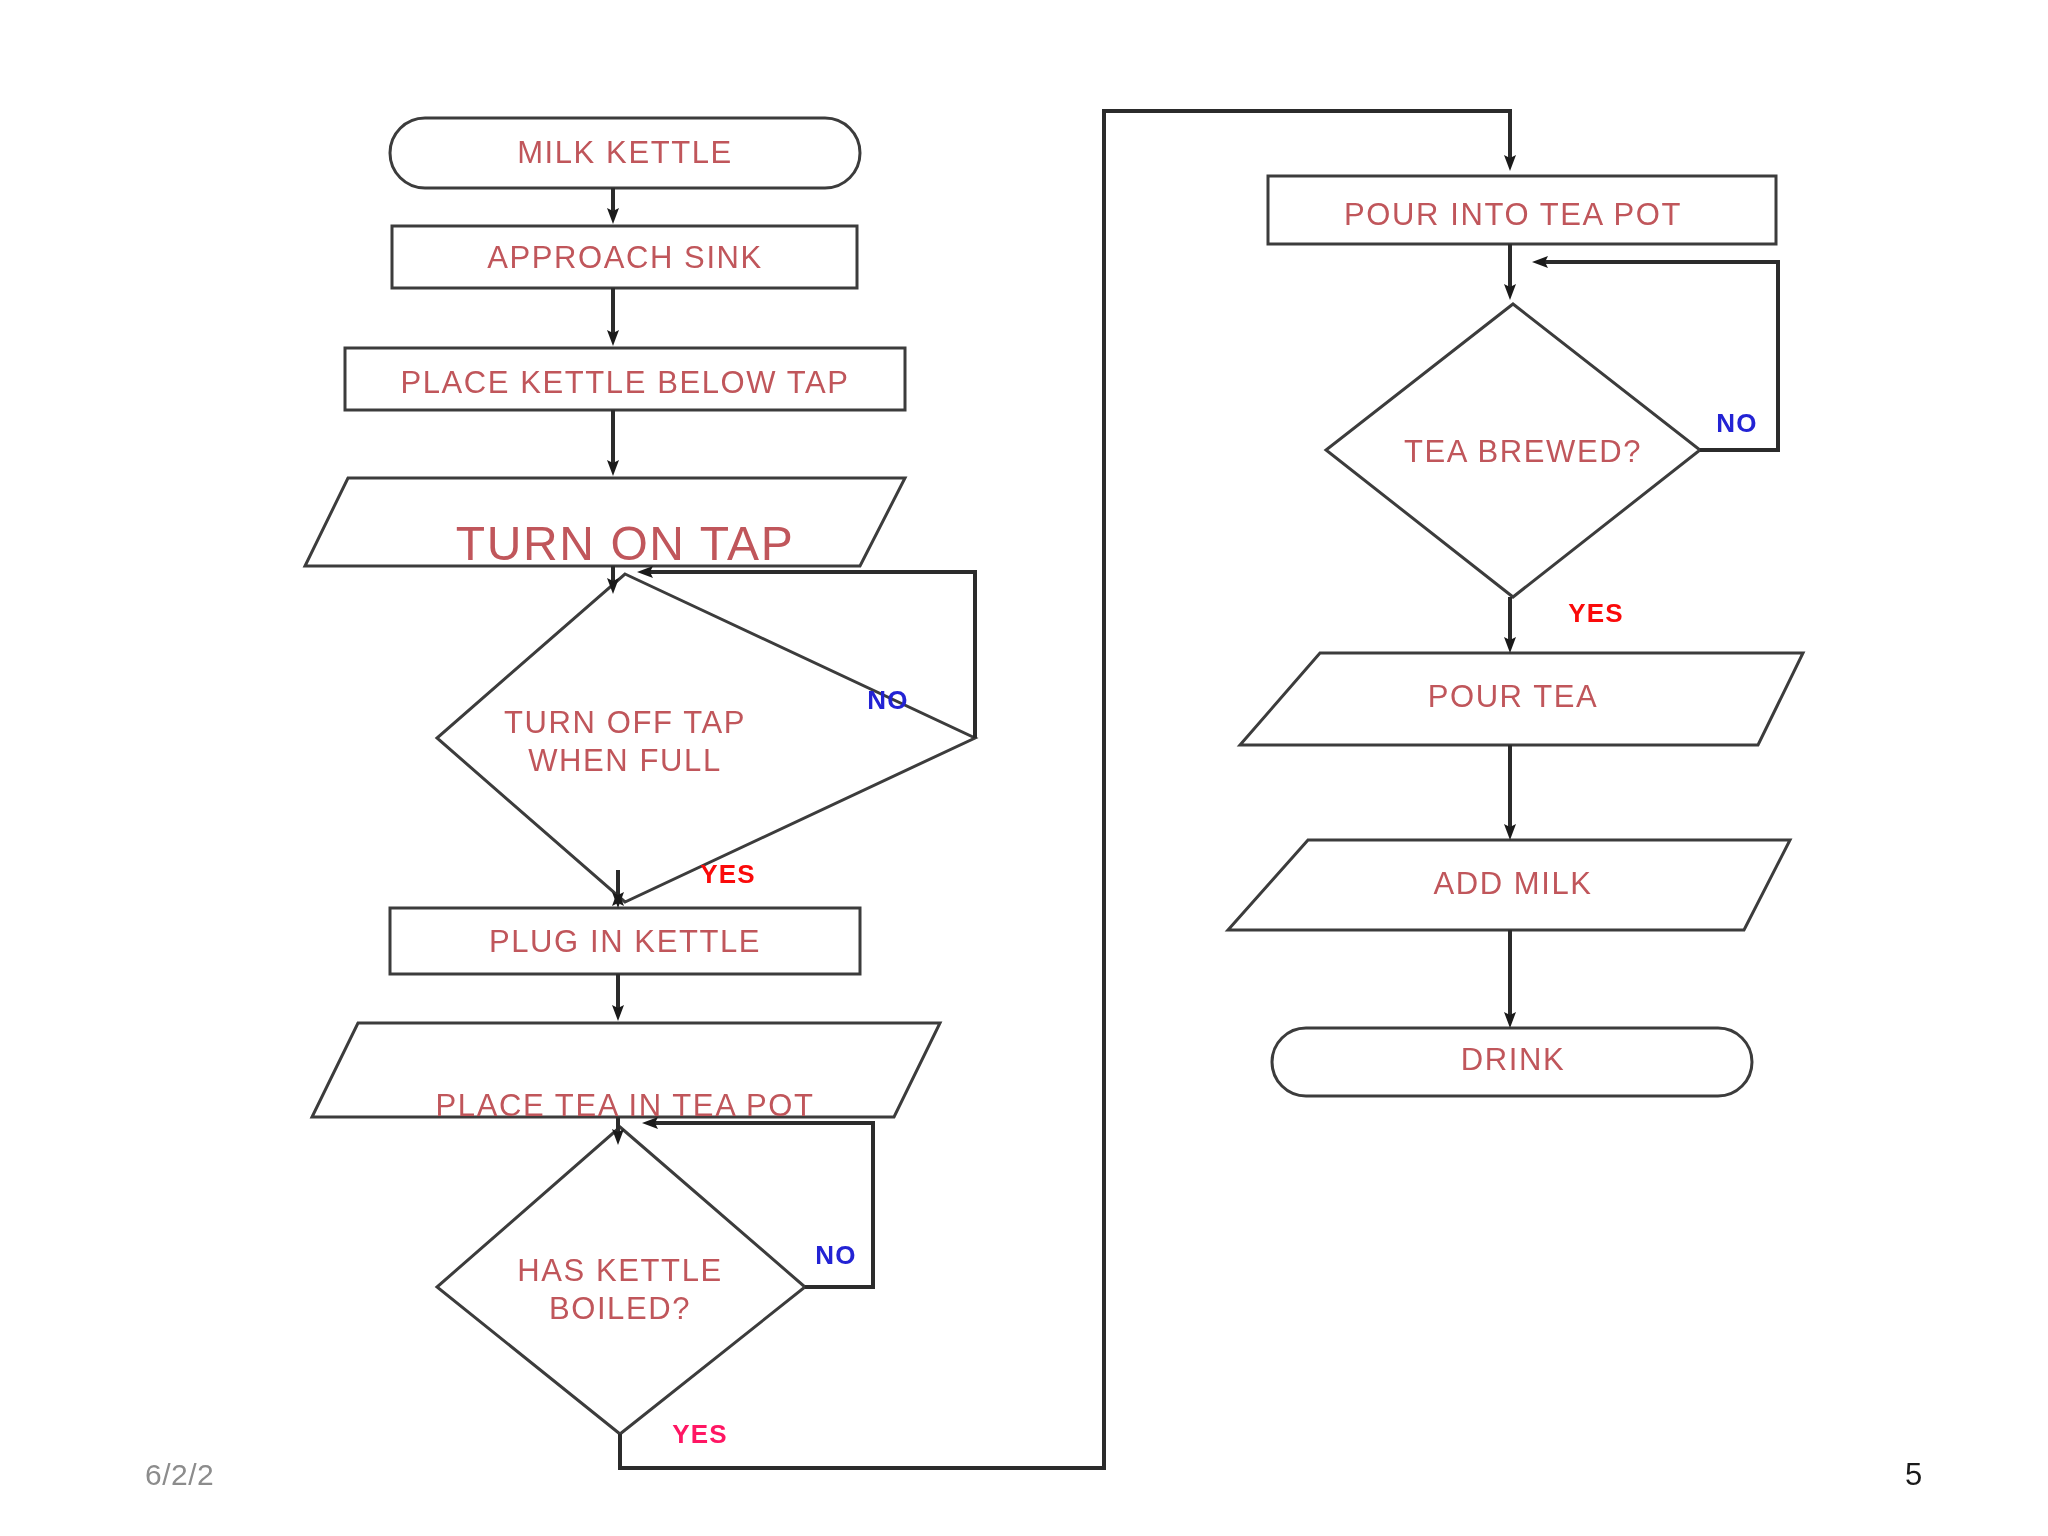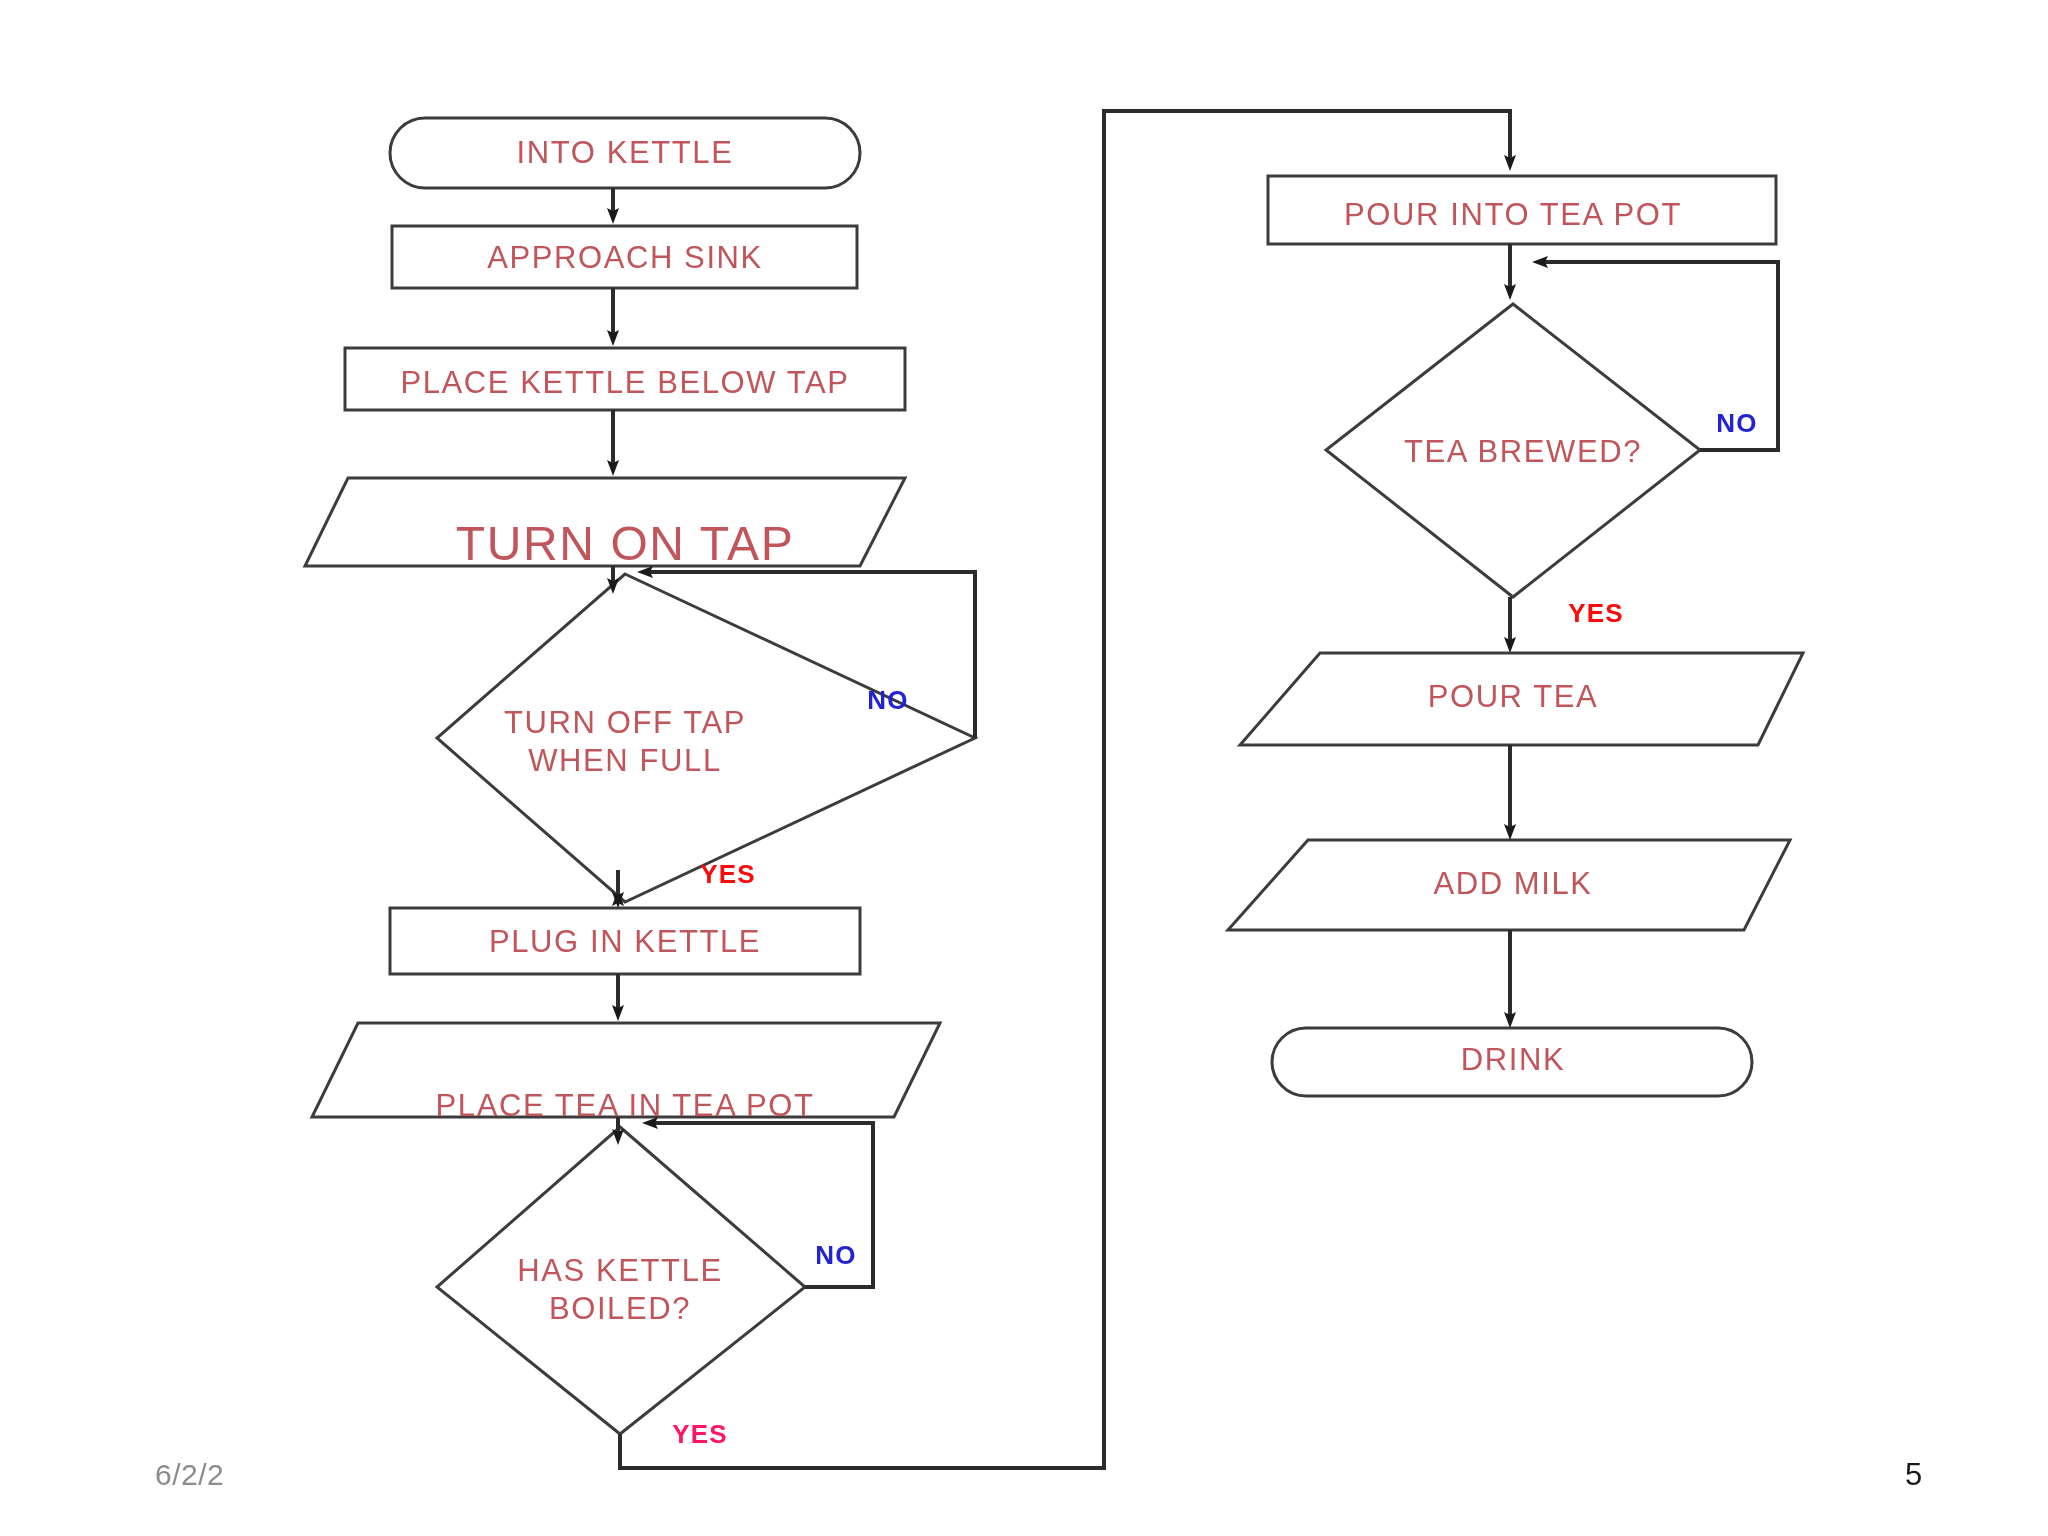--- a/index.html
+++ b/index.html
@@ -34,21 +34,21 @@
     white-space:pre;
     transform:translate(-50%,-50%);
     user-select:none;
   }
   .branch-no{color:#2323d4;}
   .branch-yes{color:#fa0a0a;}
   .branch-yes-pink{color:#ff1663;}
 
   .footer-date{
     position:absolute;
-    left:155px;top:1475px;
+    left:145px;top:1475px;
     transform:translate(0,-50%);
     color:#8c8c8c;
     font-size:30px;
     font-family:"Liberation Sans", sans-serif;
     letter-spacing:0.5px;
   }
   .footer-page{
     position:absolute;
     left:1905px;top:1475px;
     transform:translate(0,-50%);
@@ -126,21 +126,21 @@
       <path d="M 1700,450 L 1778,450 L 1778,262 L 1540,262" marker-end="url(#arrowl)"></path>
 
       <line x1="1510" y1="597" x2="1510" y2="645" marker-end="url(#arrow)"></line>
 
       <line x1="1510" y1="745" x2="1510" y2="832" marker-end="url(#arrow)"></line>
 
       <line x1="1510" y1="930" x2="1510" y2="1020" marker-end="url(#arrow)"></line>
     </g>
   </svg>
 
-  <div class="node-label" style="left:625px;top:153px;">INTO KETTLE</div>
+  <div class="node-label" style="left:625px;top:153px;">MILK KETTLE</div>
 
   <div class="node-label" style="left:625px;top:258px;">APPROACH SINK</div>
 
   <div class="node-label" style="left:625px;top:383px;">PLACE KETTLE BELOW TAP</div>
 
   <div class="node-label" style="left:625px;top:544px;font-size:48px;">TURN ON TAP</div>
 
   <div class="node-label two-line" style="left:625px;top:742px;">TURN OFF TAP
 WHEN FULL</div>
 

